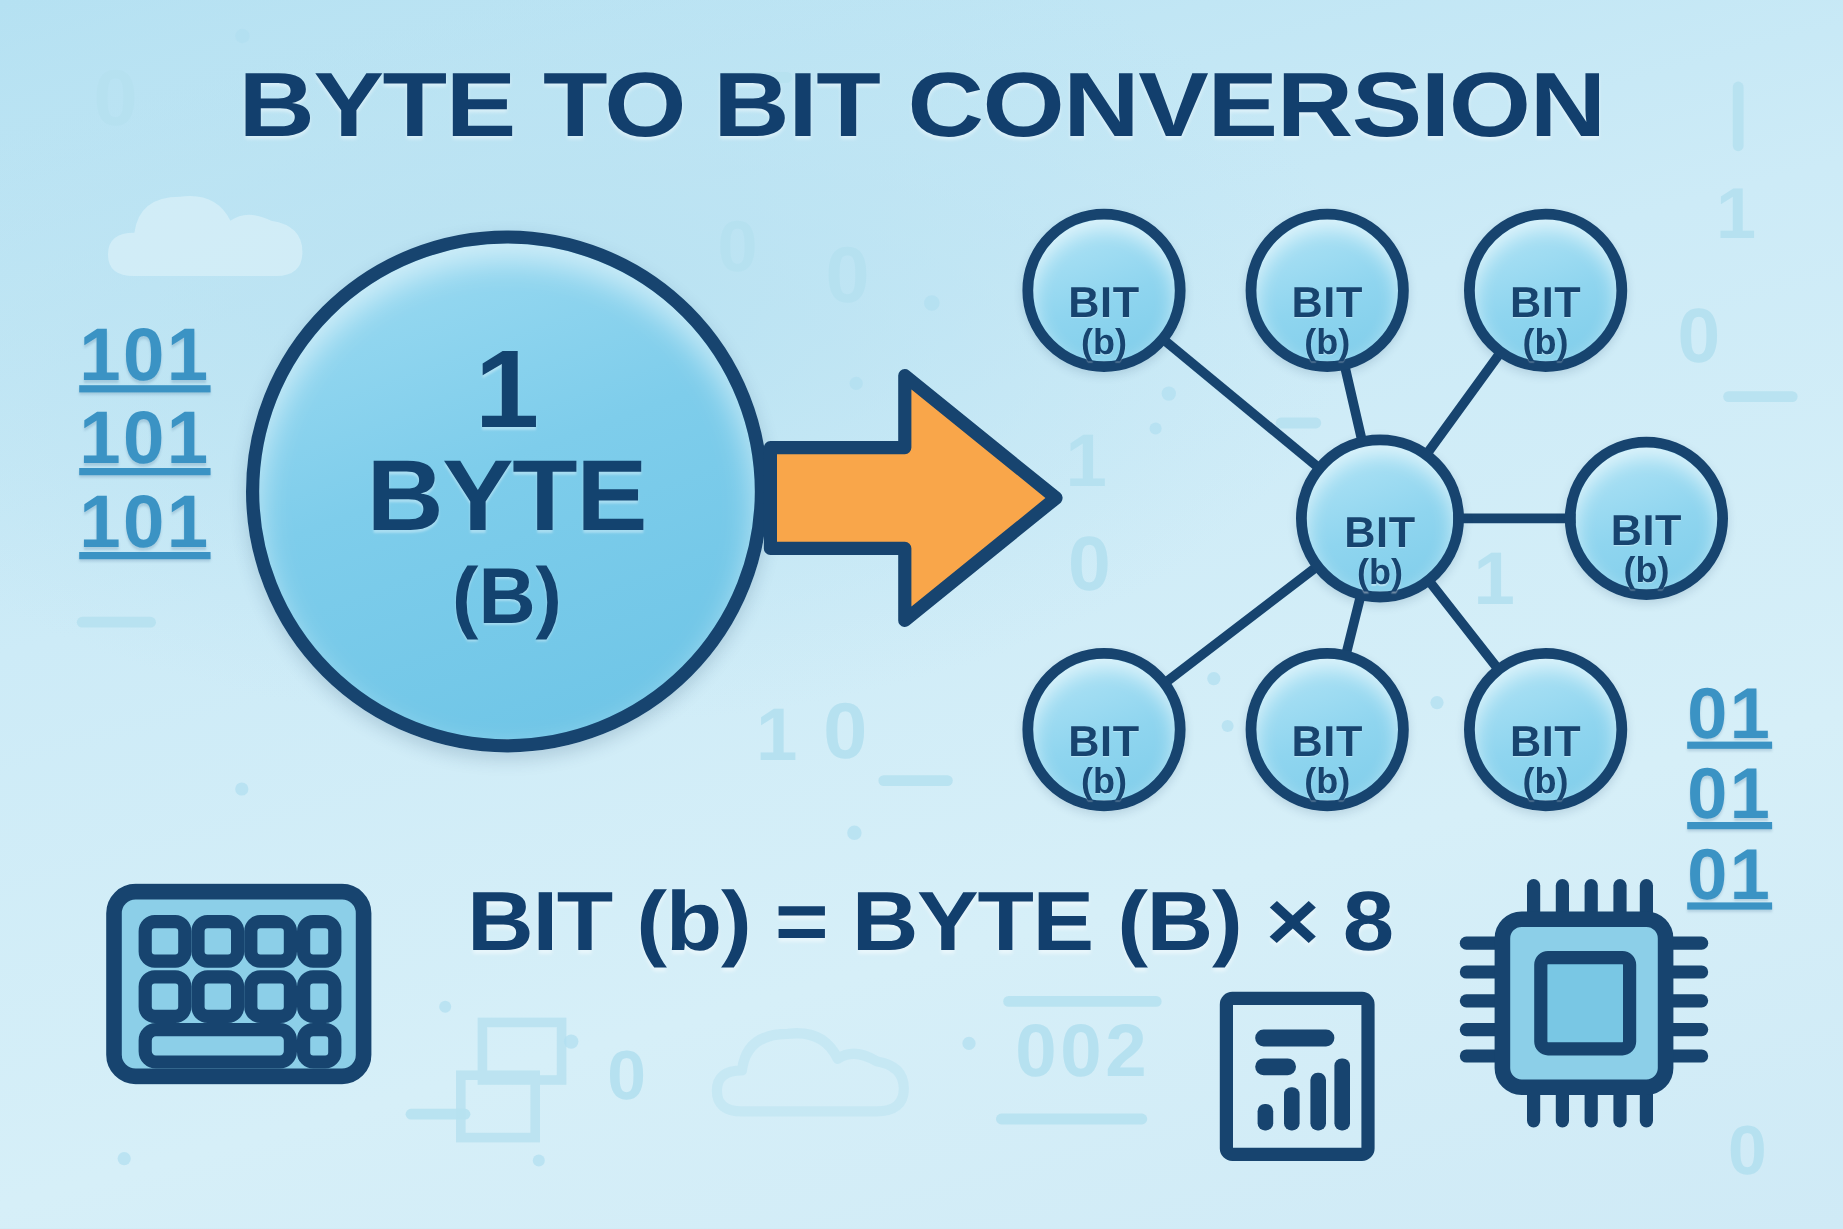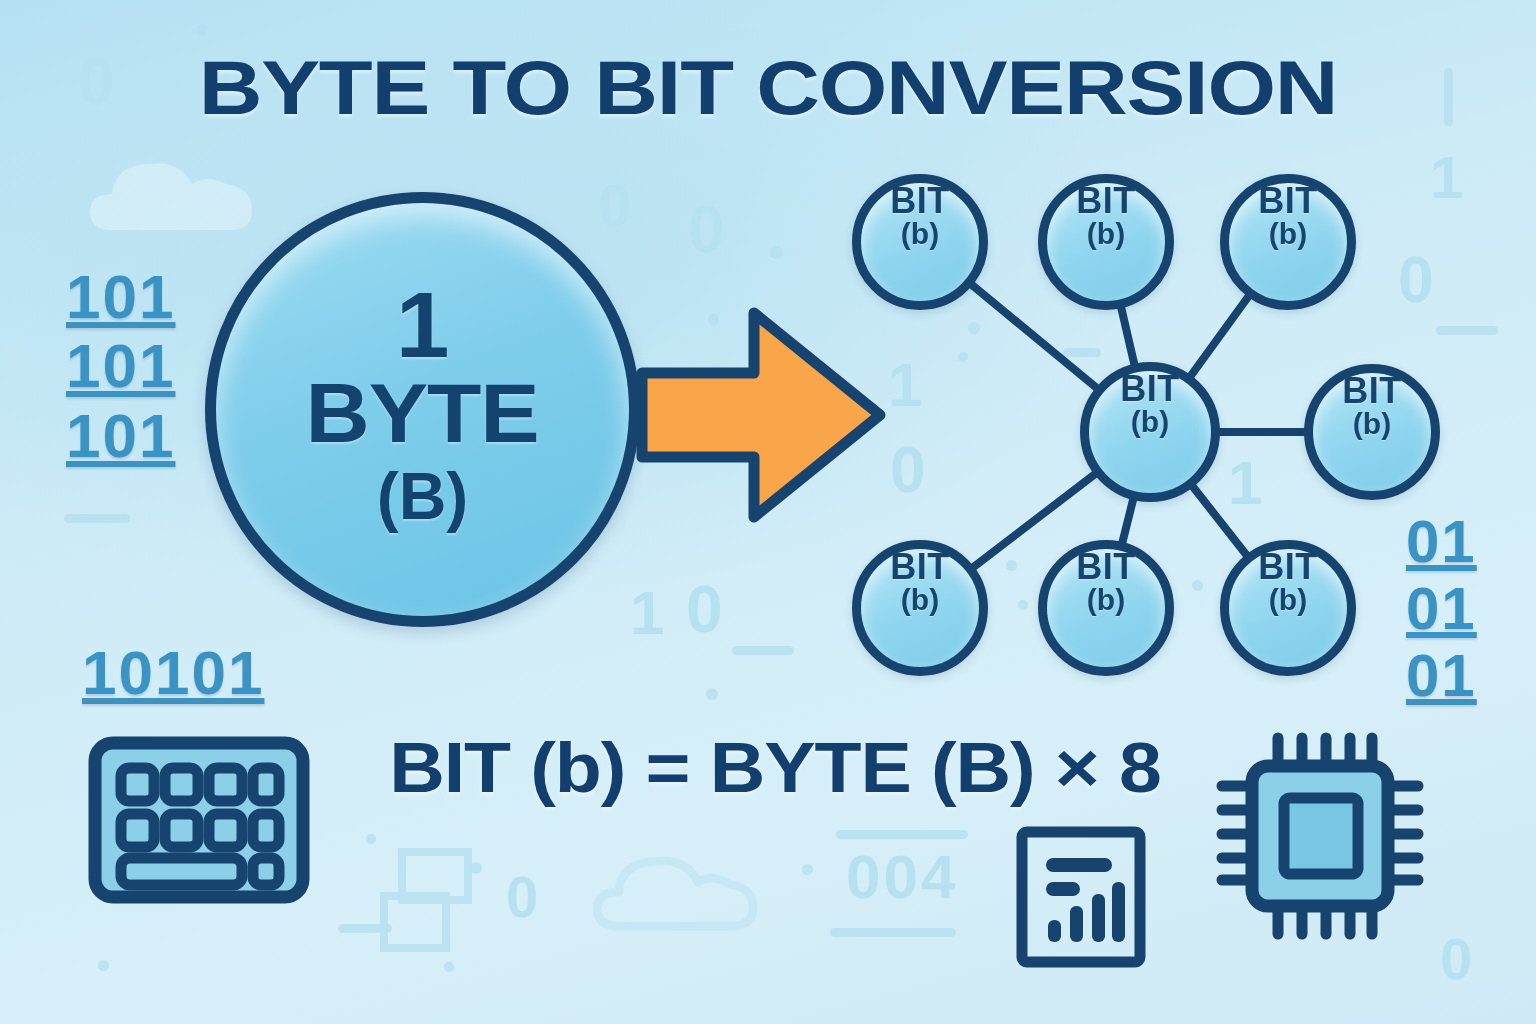--- a/index.html
+++ b/index.html
@@ -141,21 +141,21 @@
     height: 136px;
     border-radius: 50%;
     border: 9px solid #17446f;
     box-sizing: border-box;
     background: linear-gradient(160deg, #b4e5f6 0%, #8fd5ef 55%, #7fcdea 100%);
     box-shadow: inset 0 8px 16px rgba(255,255,255,.6),
                 0 3px 8px rgba(20,60,100,.15);
     display: flex;
     flex-direction: column;
     align-items: center;
-    justify-content: flex-start;
+    justify-content: flex-end;
     color: #17446f;
     text-shadow: 0 1px 1px rgba(255,255,255,.4);
   }
   .bit-node .bit-label {
     font-size: 36px;
     font-weight: 700;
     line-height: .98;
     letter-spacing: .5px;
   }
   .bit-node .bit-sub {
@@ -217,21 +217,21 @@
     <div class="bgitem" style="left:688px; top:196px; font-size:66px;">0</div>
     <div class="bgitem" style="left:888px; top:354px; font-size:62px;">1</div>
     <div class="bgitem" style="left:890px; top:438px; font-size:64px;">0</div>
     <div class="bgitem" style="left:1228px;top:452px; font-size:62px;">1</div>
     <div class="bgitem" style="left:630px; top:582px; font-size:62px;">1</div>
     <div class="bgitem" style="left:686px; top:576px; font-size:66px;">0</div>
     <div class="bgitem" style="left:1430px;top:148px; font-size:60px;">1</div>
     <div class="bgitem" style="left:1398px;top:248px; font-size:64px;">0</div>
     <div class="bgitem" style="left:1440px;top:930px; font-size:58px;">0</div>
     <div class="bgitem" style="left:506px; top:868px; font-size:58px;">0</div>
-    <div class="bgitem" style="left:846px; top:846px; font-size:62px; letter-spacing:3px;">004</div>
+    <div class="bgitem" style="left:846px; top:846px; font-size:62px; letter-spacing:3px;">002</div>
 
     <div class="bg-dash" style="left:600px;  top:60px;   width:60px;"></div>
     <div class="bg-dash" style="left:1444px; top:68px;   width:9px; height:58px; border-radius:5px;"></div>
     <div class="bg-dash" style="left:1436px; top:326px;  width:62px;"></div>
     <div class="bg-dash" style="left:1063px; top:348px;  width:38px;"></div>
     <div class="bg-dash" style="left:732px;  top:646px;  width:62px;"></div>
     <div class="bg-dash" style="left:64px;   top:514px;  width:66px;"></div>
     <div class="bg-dash" style="left:836px;  top:830px;  width:132px;"></div>
     <div class="bg-dash" style="left:830px;  top:928px;  width:126px;"></div>
     <div class="bg-dash" style="left:338px;  top:924px;  width:54px;"></div>
@@ -252,23 +252,22 @@
     <div class="bg-dot" style="left:802px;  top:864px; width:11px; height:11px;"></div>
     <div class="bg-dot" style="left:196px;  top:652px; width:11px; height:11px;"></div>
   </div>
 
   <div class="binary" style="left:66px; top:262px; font-size:62px;">
     <div>101</div>
     <div>101</div>
     <div>101</div>
   </div>
 
-  <div class="binary" style="left:82px; top:638px; font-size:62px;">10101</div>
-
-  <div class="binary" style="left:1406px; top:508px; font-size:60px;">
+
+  <div class="binary" style="left:1406px; top:561px; font-size:60px;">
     <div>01</div>
     <div>01</div>
     <div>01</div>
   </div>
 
   <div id="title">BYTE TO BIT CONVERSION</div>
 
   <div id="byte-circle">
     <div class="num">1</div>
     <div class="word">BYTE</div>

